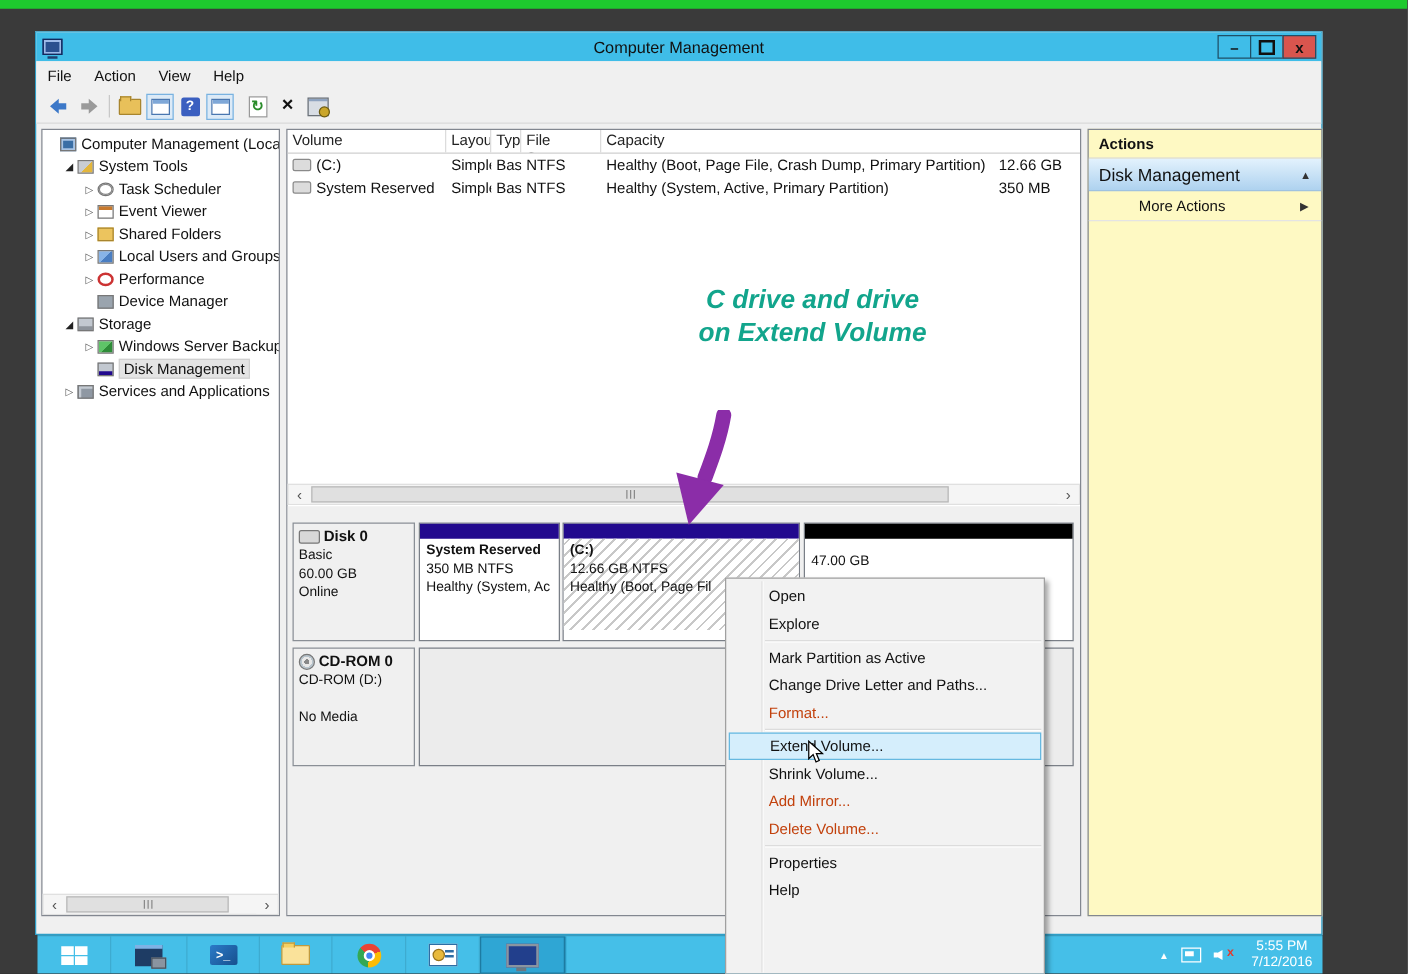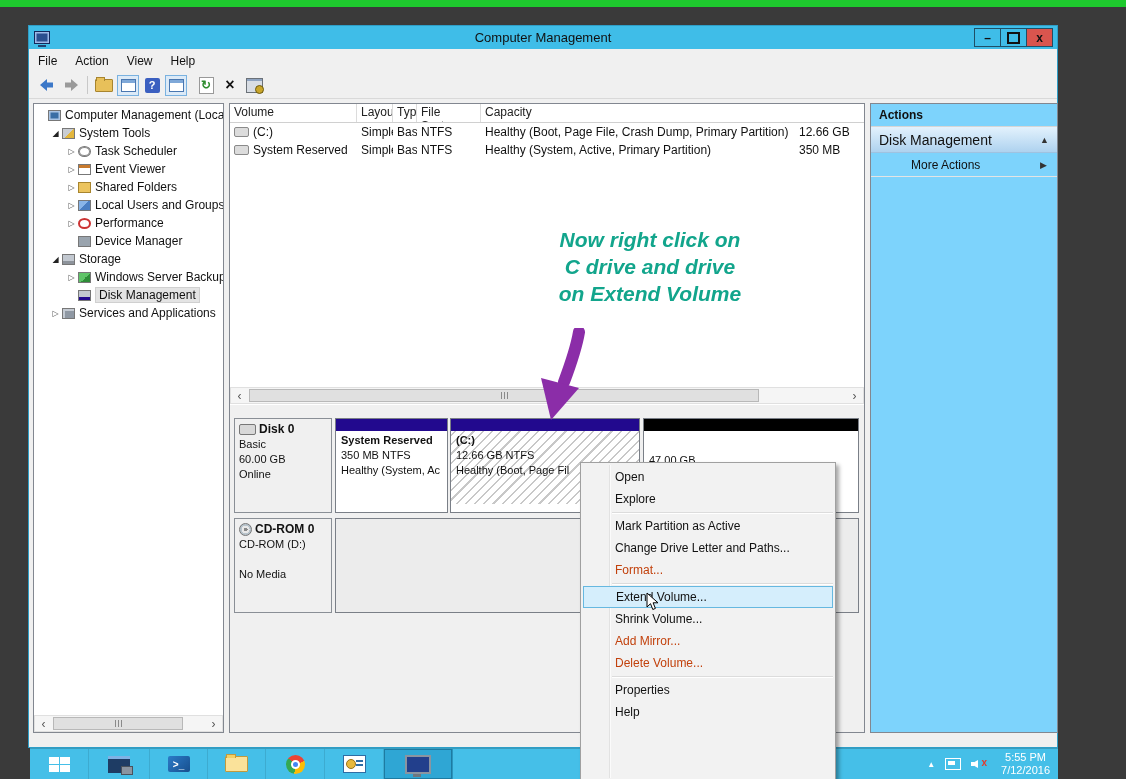--- a/index.html
+++ b/index.html
@@ -32,21 +32,21 @@
   .winpane-ico{width:13px;height:11px;background:#fff;border:1px solid #4a77b0;box-shadow:inset 0 3px 0 #7fa8d8;}
   .help-ico{width:15px;height:15px;background:#3b5fc0;color:#fff;font-weight:bold;font-size:11px;display:flex;align-items:center;justify-content:center;border-radius:2px;}
   .refresh-ico{width:13px;height:15px;background:#fff;border:1px solid #999;color:#2c8c2c;font-size:12px;font-weight:bold;display:flex;align-items:center;justify-content:center;}
   .delete-ico{font-size:16px;font-weight:bold;color:#111;line-height:16px;}
   .rescan-ico{width:15px;height:13px;background:#d8dde4;border:1px solid #6b7178;box-shadow:inset 0 2px 0 #8ea3c0;position:relative;}
   .rescan-ico:after{content:"";position:absolute;right:-2px;bottom:-2px;width:7px;height:7px;background:#caa62a;border-radius:50%;border:1px solid #6b5a10;}
   
   .pane{border:1px solid #828790;box-sizing:border-box;background:#fff;}
   #tree-pane{left:4px;top:77px;width:191px;height:630px;overflow:hidden;white-space:nowrap;}
   #center-pane{left:200px;top:77px;width:636px;height:630px;background:#fff;overflow:hidden;}
-  #actions-pane{left:841px;top:77px;width:188px;height:630px;background:#7dd3fc;}
+  #actions-pane{left:841px;top:77px;width:188px;height:630px;background:#fef9c3;}
   
   .trow{height:18px;display:flex;align-items:center;font-size:12px;color:#111;}
   .trow .exp{width:11px;text-align:center;font-size:8px;color:#555;flex:0 0 11px;}
   .trow .exp.open{color:#222;}
   .ti{width:13px;height:11px;flex:0 0 13px;margin:0 4px 0 1px;border:1px solid #777;box-sizing:border-box;}
   .lvl0{padding-left:2px;} .lvl1{padding-left:16px;} .lvl2{padding-left:32px;}
   .tsel{background:#e4e4e4;border:1px solid #d0d0d0;padding:0 3px;}
   .i-computer{background:#3a6ea5;box-shadow:inset 0 0 0 1.5px #a9c4e4;}
   .i-tools{background:linear-gradient(135deg,#c9cdd3 55%,#e3b63c 55%);}
   .i-clock{background:#fff;border-radius:50%;box-shadow:inset 0 0 0 1px #888;}
@@ -331,21 +331,21 @@
         <div class="part" style="left:220px;top:13px;width:190px;height:95px;">
           <div class="bar bar-primary"></div>
           <div class="ptxt hatch" style="height:69px;">
             <div class="ptitle">(C:)</div>
             <div>12.66 GB NTFS</div>
             <div>Healthy (Boot, Page Fil</div>
           </div>
         </div>
         <div class="part" style="left:413px;top:13px;width:216px;height:95px;">
           <div class="bar bar-black"></div>
-          <div class="ptxt" style="padding-top:22px;">
+          <div class="ptxt" style="padding-top:11px;">
             <div>47.00 GB</div>
           </div>
         </div>
 
         <div class="info-box" style="top:113px;">
           <div class="info-title">
               <span class="cd-ico"></span>
               <span>CD-ROM 0</span>
             </div>
           <div>CD-ROM (D:)</div>
@@ -364,21 +364,20 @@
         <span class="small-glyph">▲</span>
       </div>
       <div id="more-actions">
         <span>More Actions</span>
         <span class="small-glyph">▶</span>
       </div>
     </div>
   </div>
 
   <div id="annotation" class="abs">
-    <div>Now right click on</div>
     <div>C drive and drive</div>
     <div>on Extend Volume</div>
   </div>
 
   <svg id="purple-arrow" class="abs" width="62" height="98" viewBox="0 0 62 98">
     <path d="M46 4 C43 22 37 38 31 54" stroke="#8b2da8" stroke-width="12" fill="none" stroke-linecap="round"></path>
     <polygon points="8,50 46,60 18,92" fill="#8b2da8"></polygon>
   </svg>
 
   <div id="ctx" class="abs">

